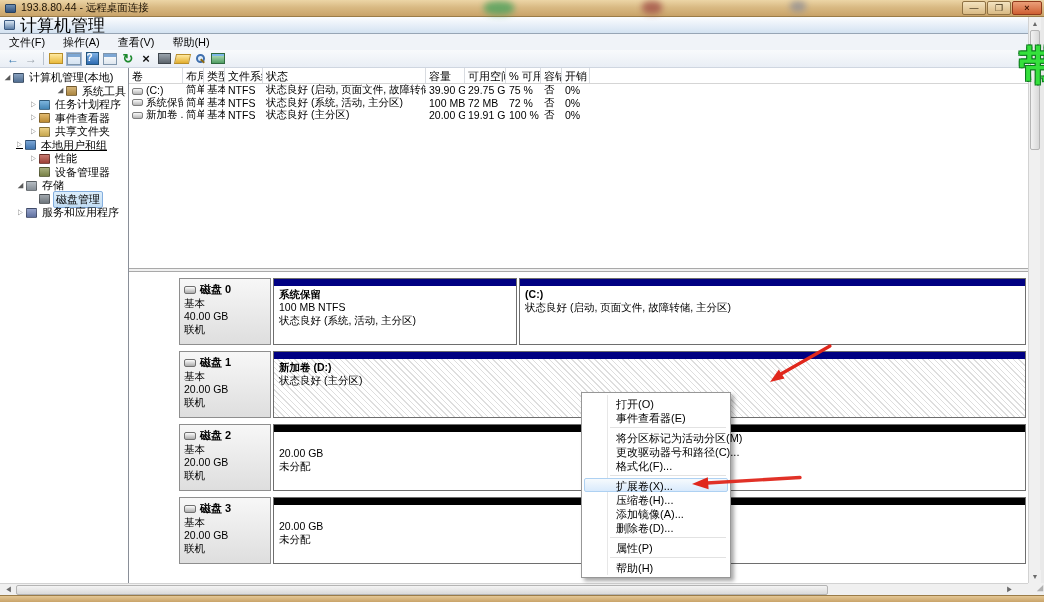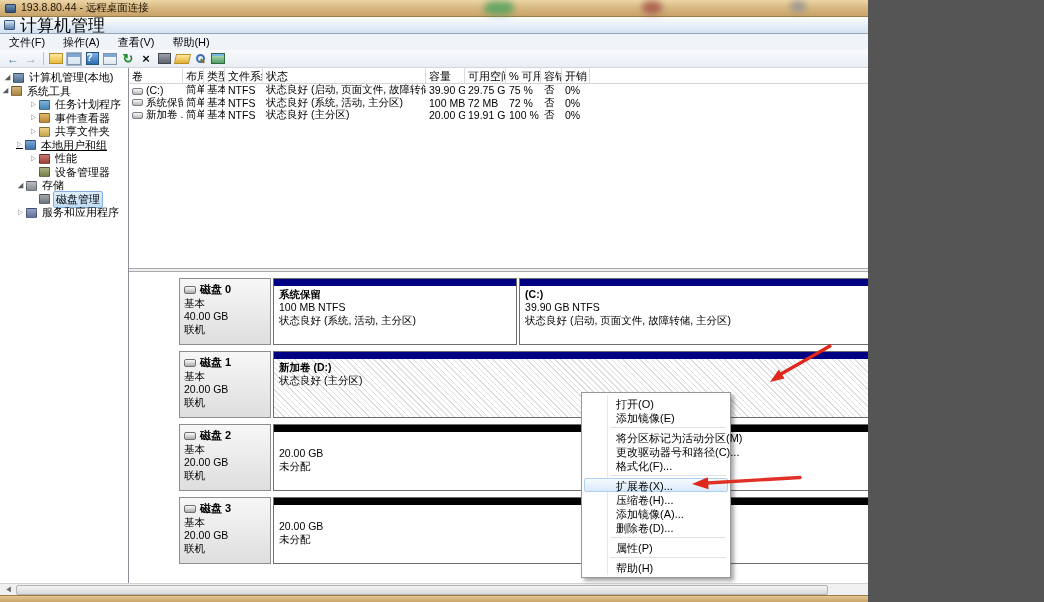--- a/index.html
+++ b/index.html
@@ -1,17 +1,17 @@
 <!DOCTYPE html>
 <html lang="zh"><head>
 <meta charset="utf-8">
 <style>
   * { margin:0; padding:0; box-sizing:border-box; }
   body { font-family:"Liberation Sans", sans-serif; background:#555; }
-  #screen { position:relative; width:868px; height:602px; overflow:hidden;
+  #screen { position:relative; width:1044px; height:602px; overflow:hidden;
             background:#a21caf; font-size:11px; color:#000; }
 
   
   .rdp-bar { position:absolute; left:0; top:0; width:1044px; height:17px;
     background:linear-gradient(#eed9ae,#d8b masked 0%,#cda76e 100%);
     background:linear-gradient(#editor);
     background:linear-gradient(#ecd5a6 0%,#d9ba84 45%,#c9a368 100%);
     border-bottom:1px solid #9a7c48; display:flex; align-items:center; z-index:40; }
   .rdp-icon { width:11px; height:9px; margin:0 5px 0 5px; background:linear-gradient(#6f90b4,#31517a);
     border:1px solid #27415f; border-radius:1px; }
@@ -213,21 +213,21 @@
       </span>
     </div>
 
   <div class="main">
     <div class="tree" id="tree">
         <div class="tree-item" style="padding-left: 2px;">
           <span class="tw">◢</span>
           <span class="tree-ico" style="background: linear-gradient(rgba(255, 255, 255, 0.267), rgba(0, 0, 0, 0.133)), rgb(93, 127, 168);"></span>
           <span class="tree-label">计算机管理(本地)</span>
         </div>
-        <div class="tree-item" style="">
+        <div class="tree-item" style="padding-left: 15px; margin-left: 40px;">
           <span class="tw">◢</span>
           <span class="tree-ico" style="background: linear-gradient(rgba(255, 255, 255, 0.267), rgba(0, 0, 0, 0.133)), rgb(197, 154, 74);"></span>
           <span class="tree-label">系统工具</span>
         </div>
         <div class="tree-item" style="padding-left: 28px;">
           <span class="tw">▷</span>
           <span class="tree-ico" style="background: linear-gradient(rgba(255, 255, 255, 0.267), rgba(0, 0, 0, 0.133)), rgb(78, 154, 209);"></span>
           <span class="tree-label">任务计划程序</span>
         </div>
         <div class="tree-item" style="padding-left: 28px;">
@@ -339,21 +339,20 @@
                 <div class="pbody">
                   <div class="pname">系统保留</div>
                   <div>100 MB NTFS</div>
                   <div>状态良好 (系统, 活动, 主分区)</div>
                 </div>
               </div>
               <div class="part" style="flex-basis: 67.5%; flex-grow: 1;">
                 <div class="pbar volume"></div>
                 <div class="pbody">
                   <div class="pname">(C:)</div>
-                  <div>39.90 GB NTFS</div>
                   <div>状态良好 (启动, 页面文件, 故障转储, 主分区)</div>
                 </div>
               </div>
             </div>
           </div>
           <div class="disk-row">
             <div class="disk-label">
               <div class="disk-name"><span class="disk-ico"></span>磁盘 1</div>
               <div class="disk-sub">基本</div>
               <div class="disk-sub">20.00 GB</div>
@@ -420,21 +419,21 @@
     <div class="sbtn hs-r">▶</div>
   </div>
   <div class="corner">◢</div>
   <div class="rdp-right"></div>
   <div class="rdp-bottom"></div>
 
   <div class="desk-glyph">带</div>
 
   <div class="ctx" id="ctx">
       <div class="ctx-item">打开(O)</div>
-      <div class="ctx-item">添加镜像(E)</div>
+      <div class="ctx-item">事件查看器(E)</div>
       <div class="ctx-sep"></div>
       <div class="ctx-item">将分区标记为活动分区(M)</div>
       <div class="ctx-item">更改驱动器号和路径(C)...</div>
       <div class="ctx-item">格式化(F)...</div>
       <div class="ctx-sep"></div>
       <div class="ctx-item hl">扩展卷(X)...</div>
       <div class="ctx-item">压缩卷(H)...</div>
       <div class="ctx-item">添加镜像(A)...</div>
       <div class="ctx-item">删除卷(D)...</div>
       <div class="ctx-sep"></div>

